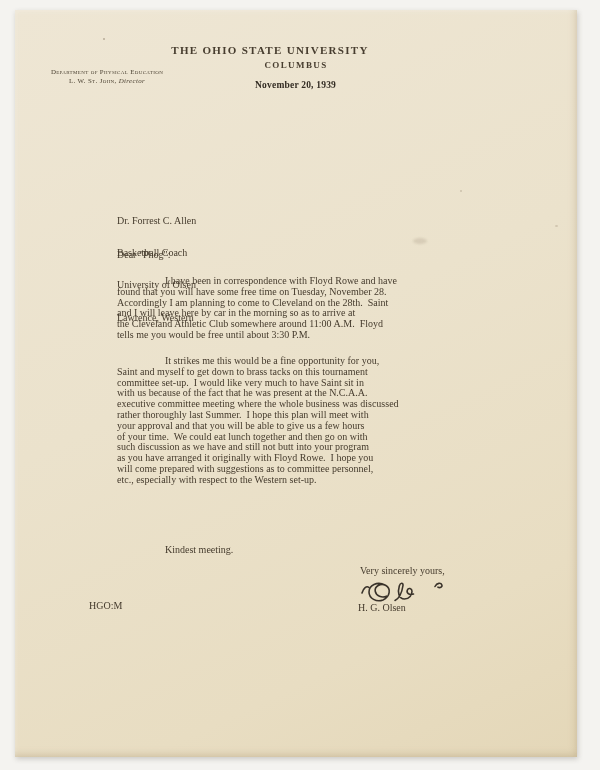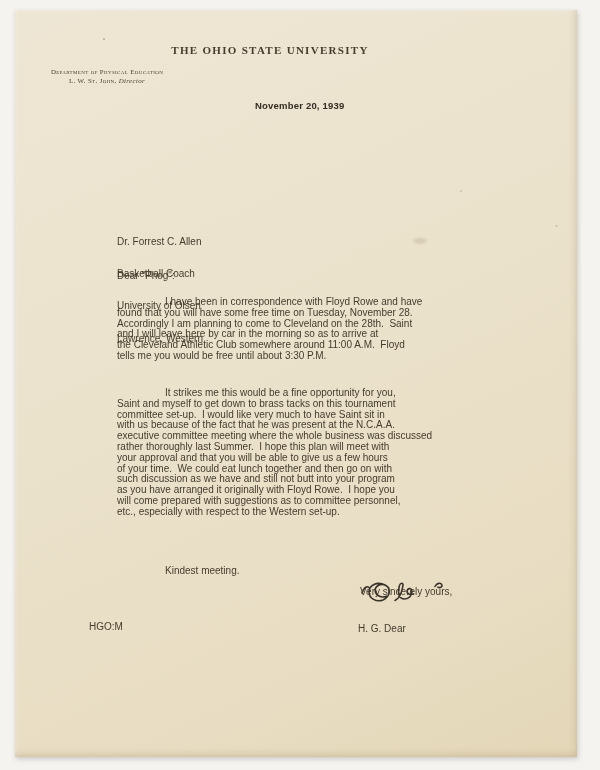--- a/index.html
+++ b/index.html
@@ -29,55 +29,55 @@
     font-size:9px;letter-spacing:1.4px;color:#473d2f;font-weight:bold;
   }
   .lh-dept{
     top:58px;left:12px;width:160px;text-align:center;
     font-size:6.9px;line-height:8.6px;color:#4a4031;
     font-variant:small-caps;letter-spacing:.35px;
   }
   .lh-dept .it{font-style:italic;font-variant:normal;}
   
   .tw{
-    font-family:Liberation Sans, sans-serif;
+    font-family:Liberation Serif, serif;
     font-size:10px;line-height:10.8px;
     color:#453b2d;
     white-space:pre-wrap;
-    margin-top:21px;
   }
   .date{
     left:240px;top:70px;
     font-size:9.5px;font-weight:bold;color:#332c23;letter-spacing:.2px;
   }
   .recipient{left:102px;top:184px;}
   .salutation{left:102px;top:240px;}
   .para{left:102px;width:406px;text-indent:48px;}
   .p1{top:266px;}
-  .p2{top:357px;}
+  .p2{top:346px;}
   .p3{top:487px;}
   .kindest{left:150px;top:535px;}
   .valediction{left:345px;top:556px;text-align:center;}
   .sig-svg{left:342px;top:569px;width:92px;height:30px;}
   .sig-name{left:343px;top:593px;}
   .initials{left:74px;top:591px;}
   
   .speck{position:absolute;border-radius:50%;background:rgba(118,102,80,.45);}
   .s1{left:88px;top:28px;width:2px;height:2px;}
   .s2{left:445px;top:180px;width:2px;height:1.5px;opacity:.55;}
   .s3{left:540px;top:215px;width:3px;height:2px;opacity:.5;}
   .smudge{position:absolute;left:398px;top:228px;width:14px;height:6px;
     background:rgba(110,95,75,.16);border-radius:50%;filter:blur(1px);}
 </style>
 </head>
 <body>
 
 <div class="paper">
 
   <div class="abs lh-institution">THE OHIO STATE UNIVERSITY</div>
+  <div class="abs lh-city">COLUMBUS</div>
 
   <div class="abs lh-dept">
     <div>Department of Physical Education</div>
     <div><span>L. W. St. John,</span> <span class="it">Director</span></div>
   </div>
 
   <div class="abs tw date">November 20, 1939</div>
 
   <div class="abs tw recipient">
     <div>Dr. Forrest C. Allen</div>
@@ -112,21 +112,21 @@
 
   <svg class="abs sig-svg" viewBox="0 0 92 30">
     <g fill="none" stroke="#39322a" stroke-width="1.6" stroke-linecap="round">
       <path d="M5,14 C6.5,9 9.5,6.5 12,8.5"></path>
       <path d="M28,6 C20,2 12,6.5 12,13 C12,19.5 19.5,23.5 26,21 C33,18 34.5,9.5 28.5,6.3 C23.5,3.8 17.5,7.5 18.2,12.2 C19,17 25,19.2 29.5,17.2"></path>
       <path d="M38,21.5 C42,19.5 45,13 46,6.5 C46.3,3.5 43.3,3.5 42.3,7 C40.5,13 41.5,20 47.5,20 C52.5,19.8 55,16 55,12.3 C55,9.3 51.3,8.3 50.3,11.3 C49.3,14.3 52.3,16.3 56.5,15"></path>
       <path d="M78,7.5 C80,3.5 84,3.5 85,6.2 C85.4,8 83,9.2 81,8.2"></path>
     </g>
   </svg>
 
-  <div class="abs tw sig-name">H. G. Dear</div>
+  <div class="abs tw sig-name">H. G. Olsen</div>
   <div class="abs tw initials">HGO:M</div>
 
   <div class="speck s1"></div>
   <div class="speck s2"></div>
   <div class="speck s3"></div>
   <div class="smudge"></div>
 
 </div>
 
 </body></html>

